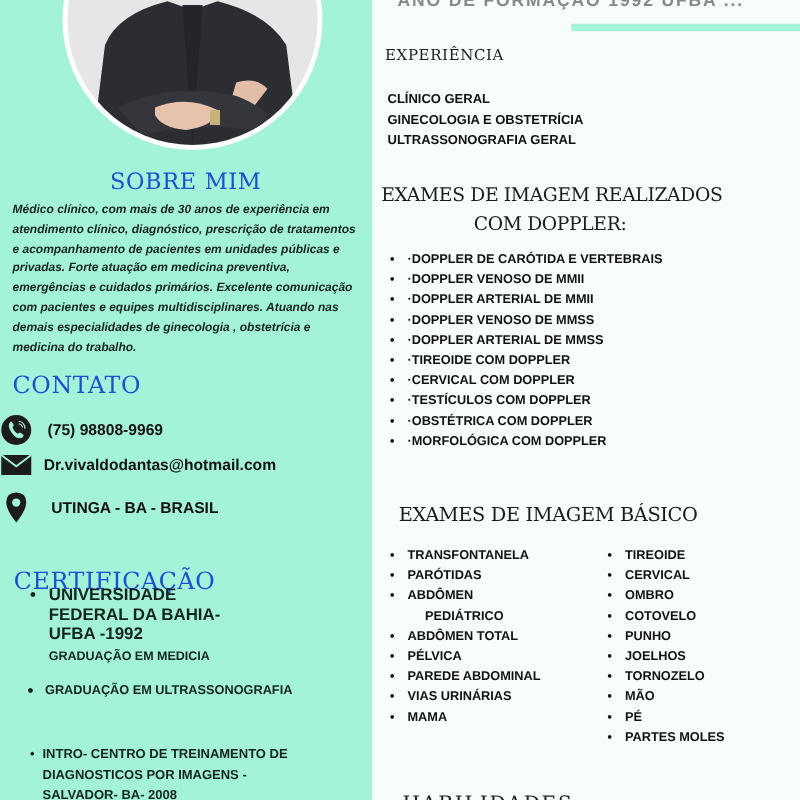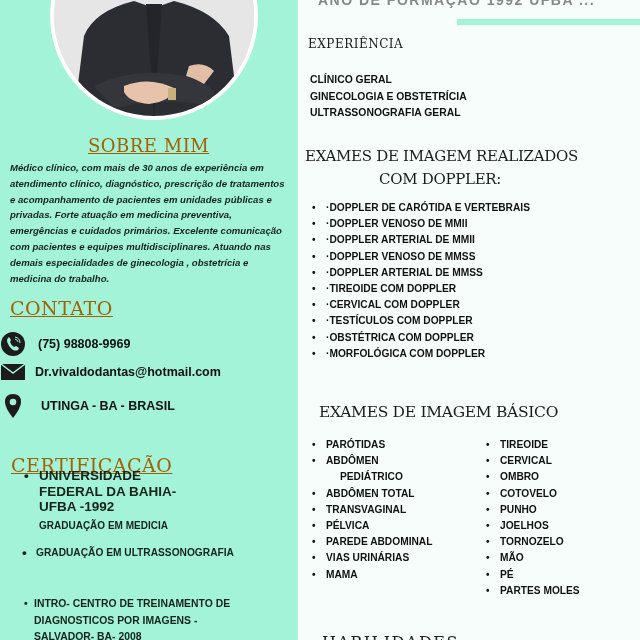--- a/index.html
+++ b/index.html
@@ -19,21 +19,21 @@
   }
   .photo {
     position: absolute; left: 50px; top: -88px; width: 208px; height: 208px;
     border-radius: 50%; background: #ffffff; overflow: hidden;
   }
   .photo-inner {
     position: absolute; left: 4px; top: 4px; width: 200px; height: 200px;
     border-radius: 50%; overflow: hidden; background: #e4e4e4;
   }
   .serif { font-family: "DejaVu Serif", "Liberation Serif", serif; font-weight: normal; letter-spacing: 0.5px; }
-  .h-left { position: absolute; color: #a16207; font-size: 18px; text-decoration: underline; }
+  .h-left { position: absolute; color: #1d4ed8; font-size: 18px; }
   .about {
     position: absolute; left: 10px; top: 160px; width: 282px;
     font-size: 9.6px; line-height: 15.8px; font-style: italic; font-weight: bold; color: #14241d;
   }
   .contact-row { position: absolute; left: 0; display: flex; align-items: center; }
   .contact-text { font-weight: bold; font-size: 12.5px; color: #111; }
   .cert { position: absolute; left: 24px; font-weight: bold; color: #14241d; }
   .cert .bullet { position: absolute; left: 0; }
   .top-cut {
     position: absolute; left: 318px; top: -8px; font-size: 14px; color: #888; letter-spacing: 1.5px;
@@ -155,25 +155,25 @@
   <li>·TIREOIDE COM DOPPLER</li>
   <li>·CERVICAL COM DOPPLER</li>
   <li>·TESTÍCULOS COM DOPPLER</li>
   <li>·OBSTÉTRICA COM DOPPLER</li>
   <li>·MORFOLÓGICA COM DOPPLER</li>
 </ul>
 
 <div class="h-right serif" style="left:319px; top:403px; font-size:15.5px; letter-spacing:-0.3px;">EXAMES DE IMAGEM BÁSICO</div>
 
 <ul class="basic" style="left:312px; top:437px;">
+  <li>TRANSFONTANELA</li>
   <li>PARÓTIDAS</li>
   <li>ABDÔMEN</li>
   <li class="cont" style="padding-left:14px;">PEDIÁTRICO</li>
   <li>ABDÔMEN TOTAL</li>
-  <li>TRANSVAGINAL</li>
   <li>PÉLVICA</li>
   <li>PAREDE ABDOMINAL</li>
   <li>VIAS URINÁRIAS</li>
   <li>MAMA</li>
 </ul>
 
 <ul class="basic" style="left:486px; top:437px;">
   <li>TIREOIDE</li>
   <li>CERVICAL</li>
   <li>OMBRO</li>

